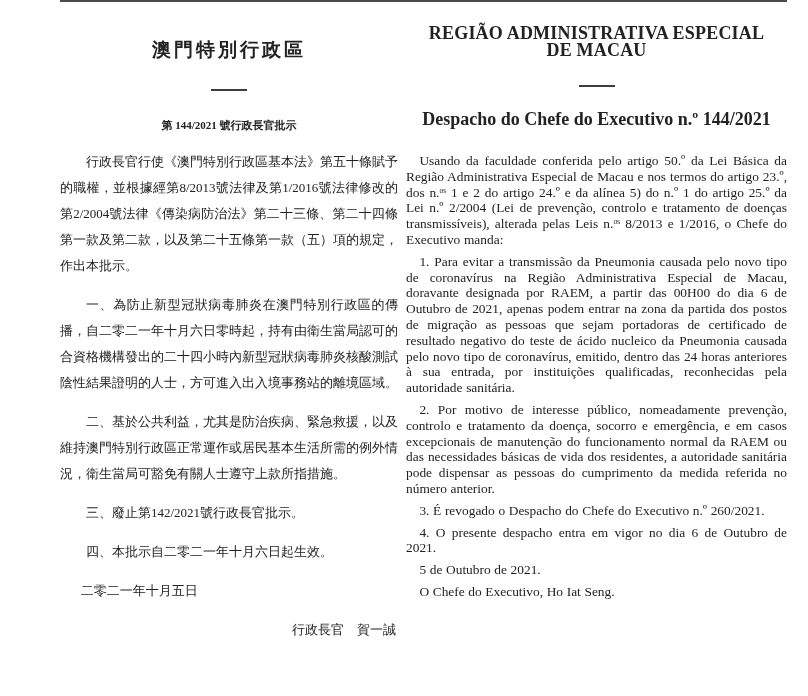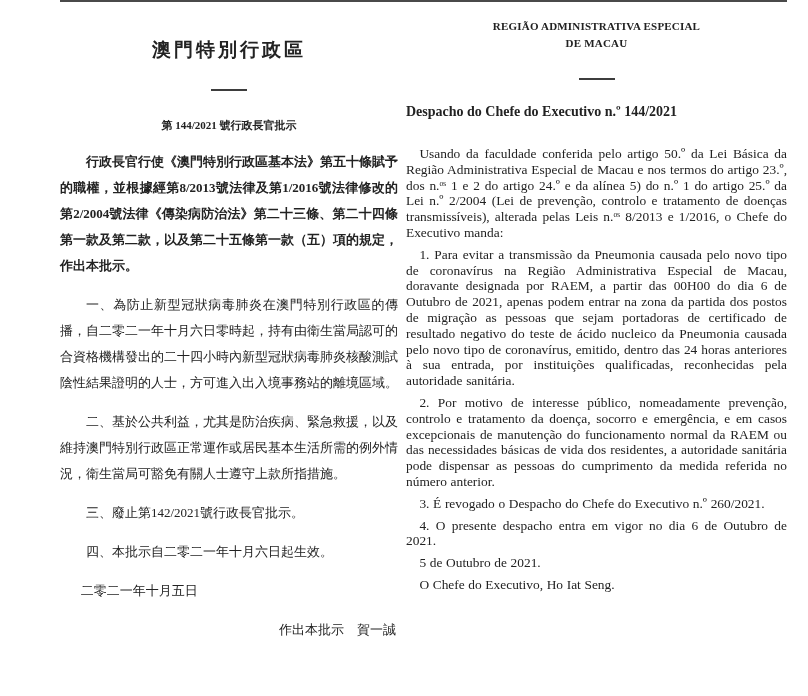--- a/index.html
+++ b/index.html
@@ -73,37 +73,37 @@
     line-height: 16px;
   }
   .cn-body p {
     font-size: 13px;
     line-height: 26px;
     text-align: justify;
     text-justify: inter-ideograph;
     text-indent: 2em;
     margin-top: 13px;
   }
-  .cn-body p.first { margin-top: 16px; font-weight: bold; }
+  .cn-body p.first { margin-top: 16px; }
   .cn-body p.cn-date { text-indent: 1.6em; }
   .cn-body p.cn-signature { text-align: right; text-indent: 0; padding-right: 2px; }
 
   
   .pt-region-title {
-    margin-top: 16px;
+    margin-top: 23px;
     text-align: center;
-    font-size: 11px;
+    font-size: 18px;
     font-weight: 700;
     line-height: 17px;
     letter-spacing: 0.2px;
   }
   .pt-order-heading {
     margin-top: 24px;
-    text-align: left;
-    font-size: 14px;
+    text-align: center;
+    font-size: 18px;
     font-weight: 700;
     line-height: 16px;
   }
   .pt-body p {
     font-size: 13.4px;
     line-height: 15.8px;
     text-align: justify;
     text-indent: 1em;
     margin-top: 6px;
     word-spacing: 0.3px;
@@ -124,21 +124,21 @@
       <div class="cn-region-title">澳門特別行政區</div>
       <div class="section-divider"></div>
       <div class="cn-order-heading">第 144/2021 號行政長官批示</div>
       <div class="cn-body">
         <p class="first">行政長官行使《澳門特別行政區基本法》第五十條賦予的職權，並根據經第8/2013號法律及第1/2016號法律修改的第2/2004號法律《傳染病防治法》第二十三條、第二十四條第一款及第二款，以及第二十五條第一款（五）項的規定，作出本批示。</p>
         <p>一、為防止新型冠狀病毒肺炎在澳門特別行政區的傳播，自二零二一年十月六日零時起，持有由衛生當局認可的合資格機構發出的二十四小時內新型冠狀病毒肺炎核酸測試陰性結果證明的人士，方可進入出入境事務站的離境區域。</p>
         <p>二、基於公共利益，尤其是防治疾病、緊急救援，以及維持澳門特別行政區正常運作或居民基本生活所需的例外情況，衛生當局可豁免有關人士遵守上款所指措施。</p>
         <p>三、廢止第142/2021號行政長官批示。</p>
         <p>四、本批示自二零二一年十月六日起生效。</p>
         <p class="cn-date">二零二一年十月五日</p>
-        <p class="cn-signature">作出本批示　賀一誠</p>
+        <p class="cn-signature">行政長官　賀一誠</p>
       </div>
     </div>
 
     <div class="col-pt">
       <div class="pt-region-title">
         <div>REGIÃO ADMINISTRATIVA ESPECIAL</div>
         <div>DE MACAU</div>
       </div>
       <div class="section-divider"></div>
       <div class="pt-order-heading">Despacho do Chefe do Executivo n.º 144/2021</div>

